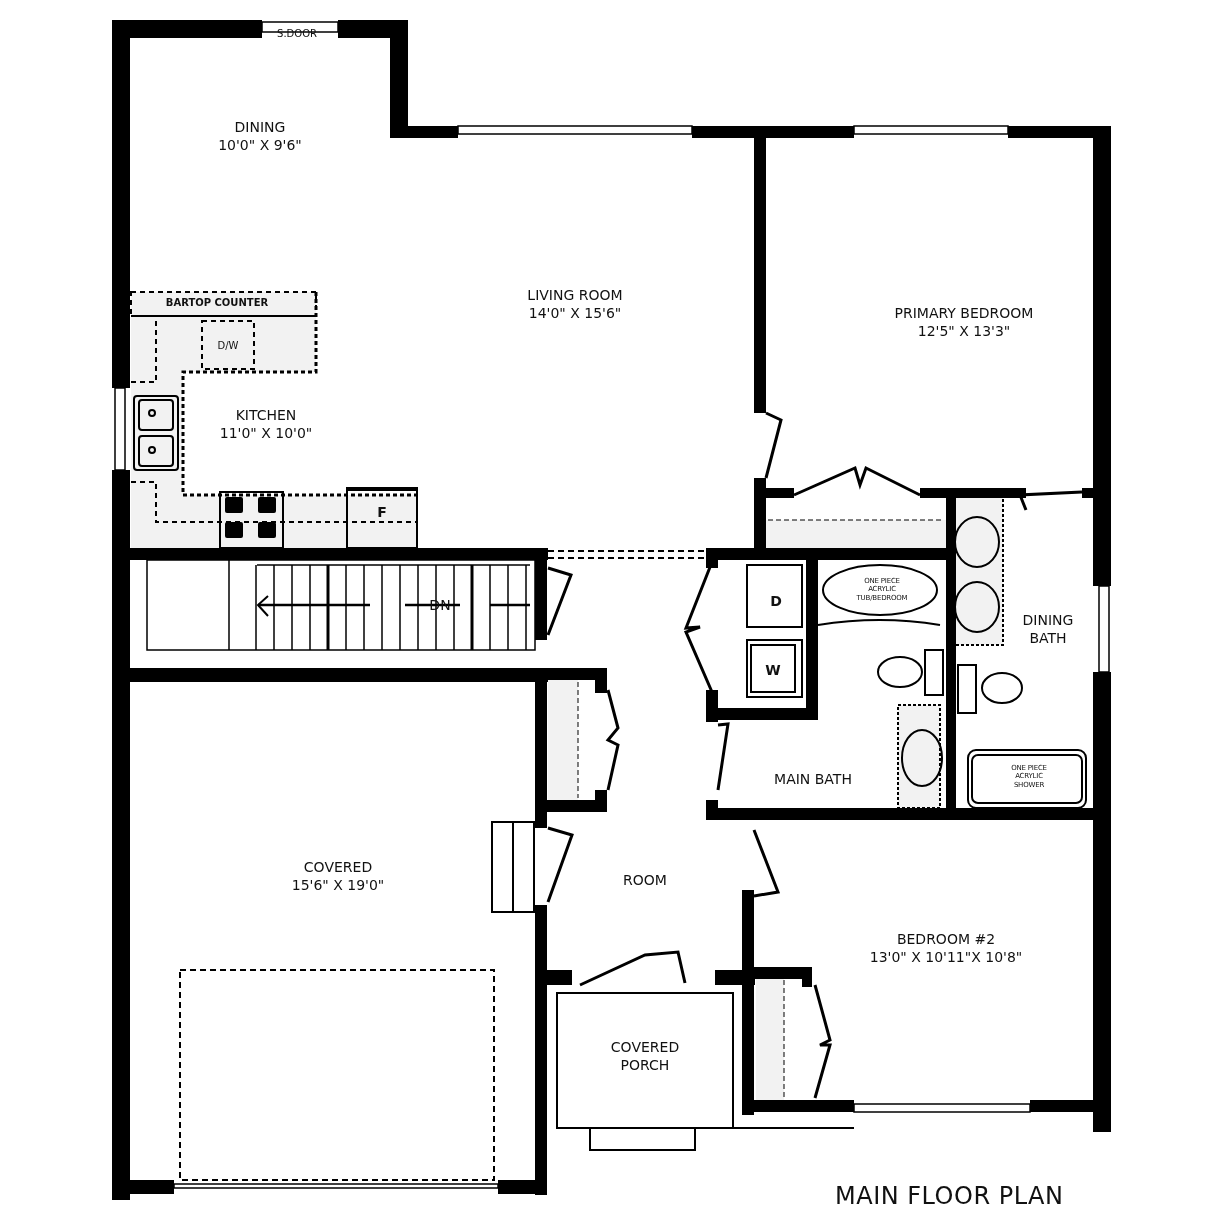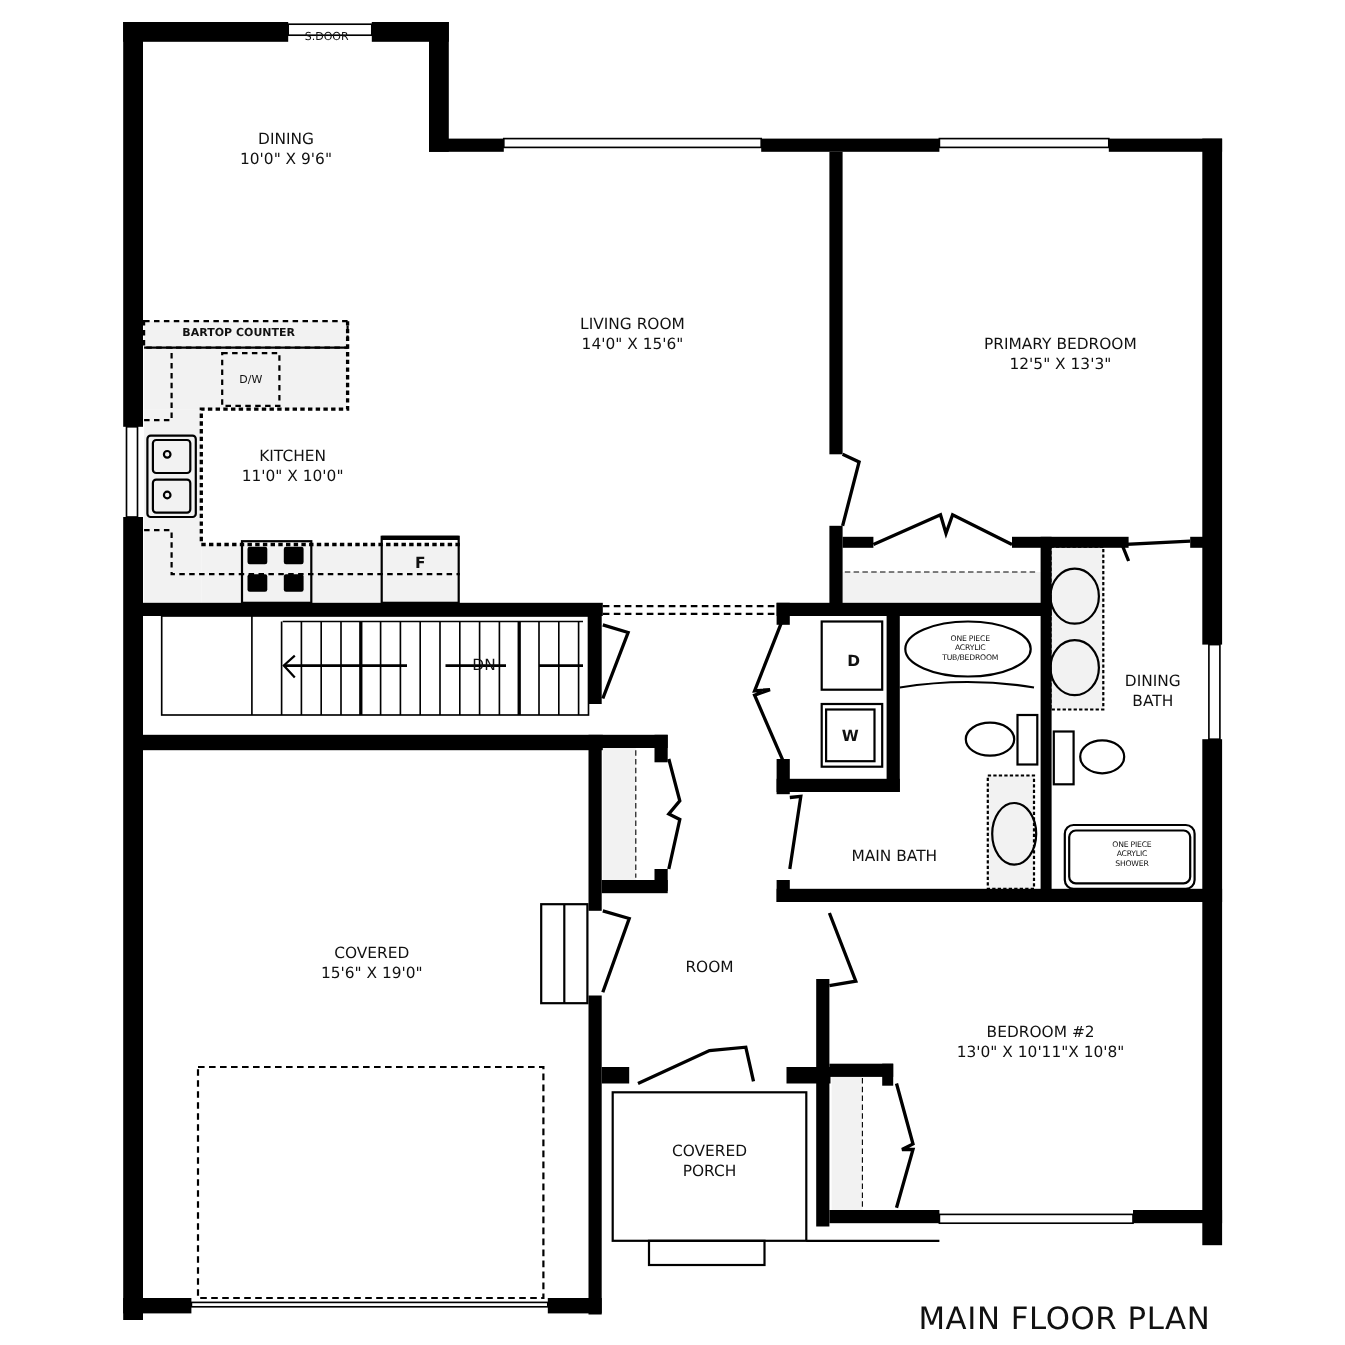--- a/index.html
+++ b/index.html
@@ -3,21 +3,21 @@
 <meta charset="utf-8">
 <style>
   html, body { margin:0; padding:0; background:#ffffff; }
   body { width:1223px; height:1223px; position:relative; overflow:hidden; font-family:"DejaVu Sans", sans-serif; }
   svg.plan { position:absolute; left:0; top:0; width:1223px; height:1223px; }
   .lbl { position:absolute; color:#111; text-align:center; line-height:1.3; font-family:"DejaVu Sans", sans-serif; white-space:nowrap; transform:translateX(-50%); }
   .room { font-size:14px; }
   .small { font-size:10px; }
   .tiny { font-size:7px; line-height:1.2; letter-spacing:-0.2px; }
   .appl { font-size:14px; font-weight:bold; }
-  .title { position:absolute; left:835px; top:1182px; font-size:28px; color:#111; font-family:"DejaVu Sans", sans-serif; letter-spacing:0.5px; }
+  .title { position:absolute; left:835px; top:1182px; font-size:24px; color:#111; font-family:"DejaVu Sans", sans-serif; letter-spacing:0.5px; }
   .lbl span { display:block; }
 </style>
 </head>
 <body>
 
 <svg class="plan" viewBox="0 0 1223 1223" xmlns="http://www.w3.org/2000/svg">
 
   <g fill="#f2f2f2" stroke="none">
     <rect x="131" y="292" width="185" height="80"></rect>
     <rect x="131" y="372" width="52" height="176"></rect>

